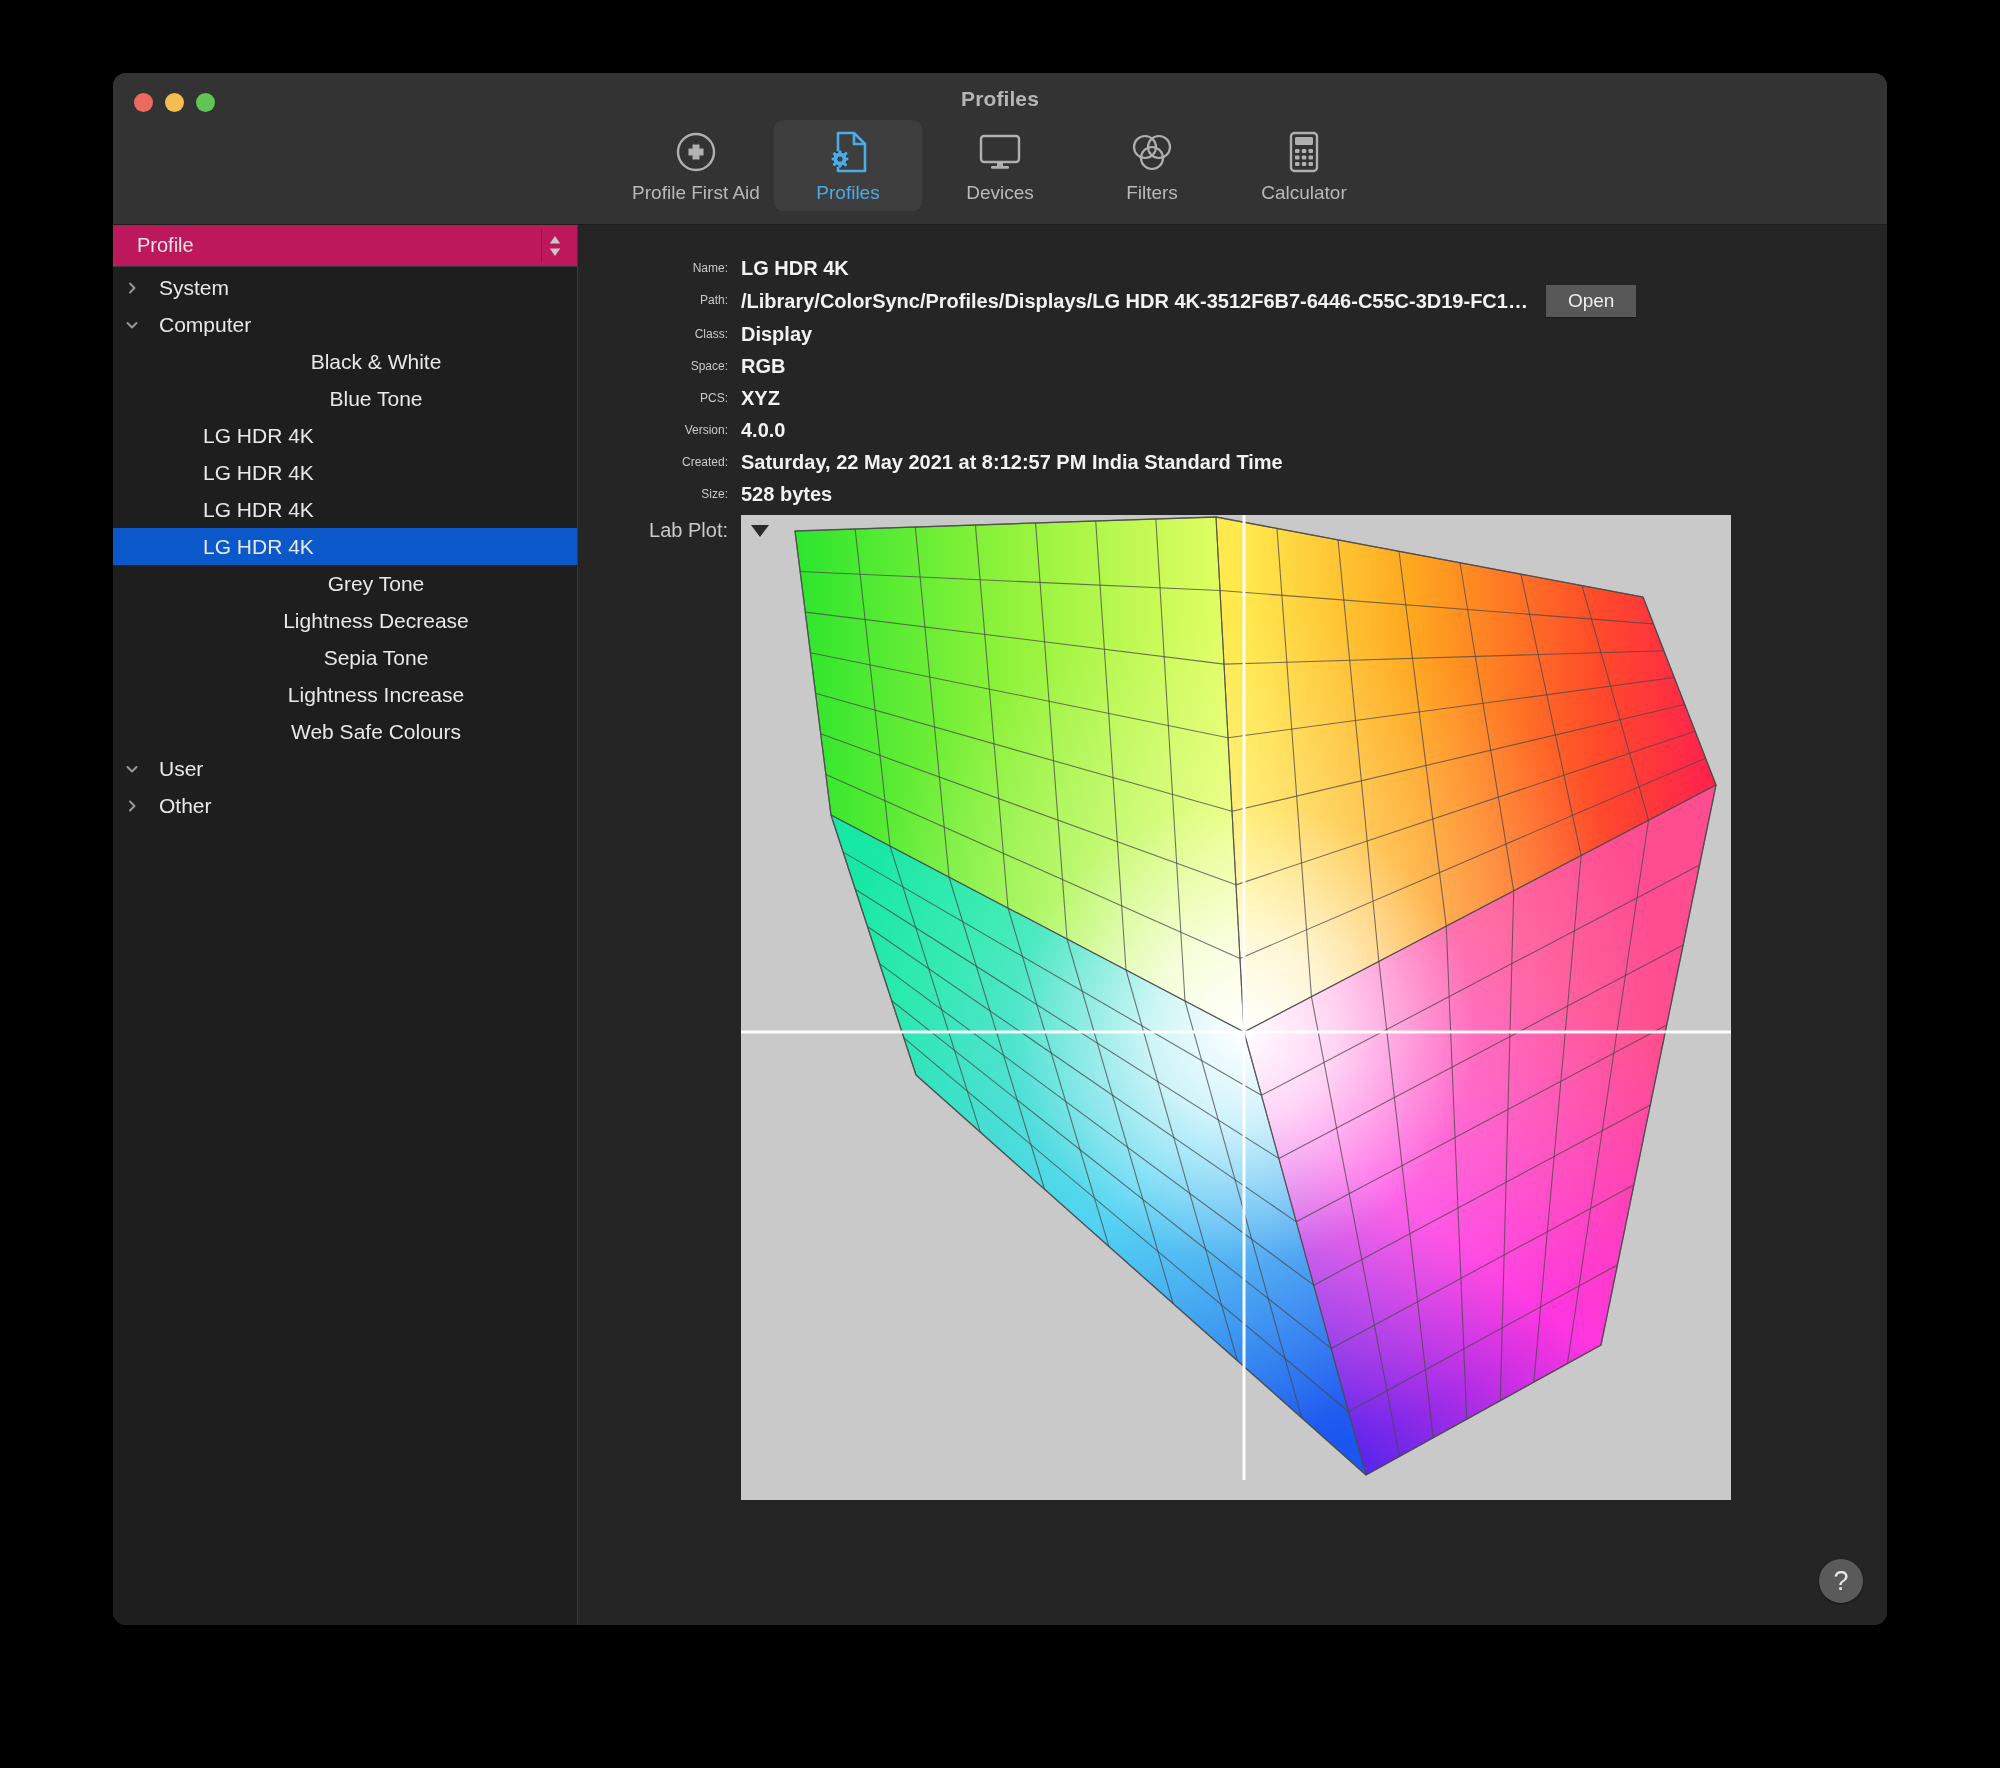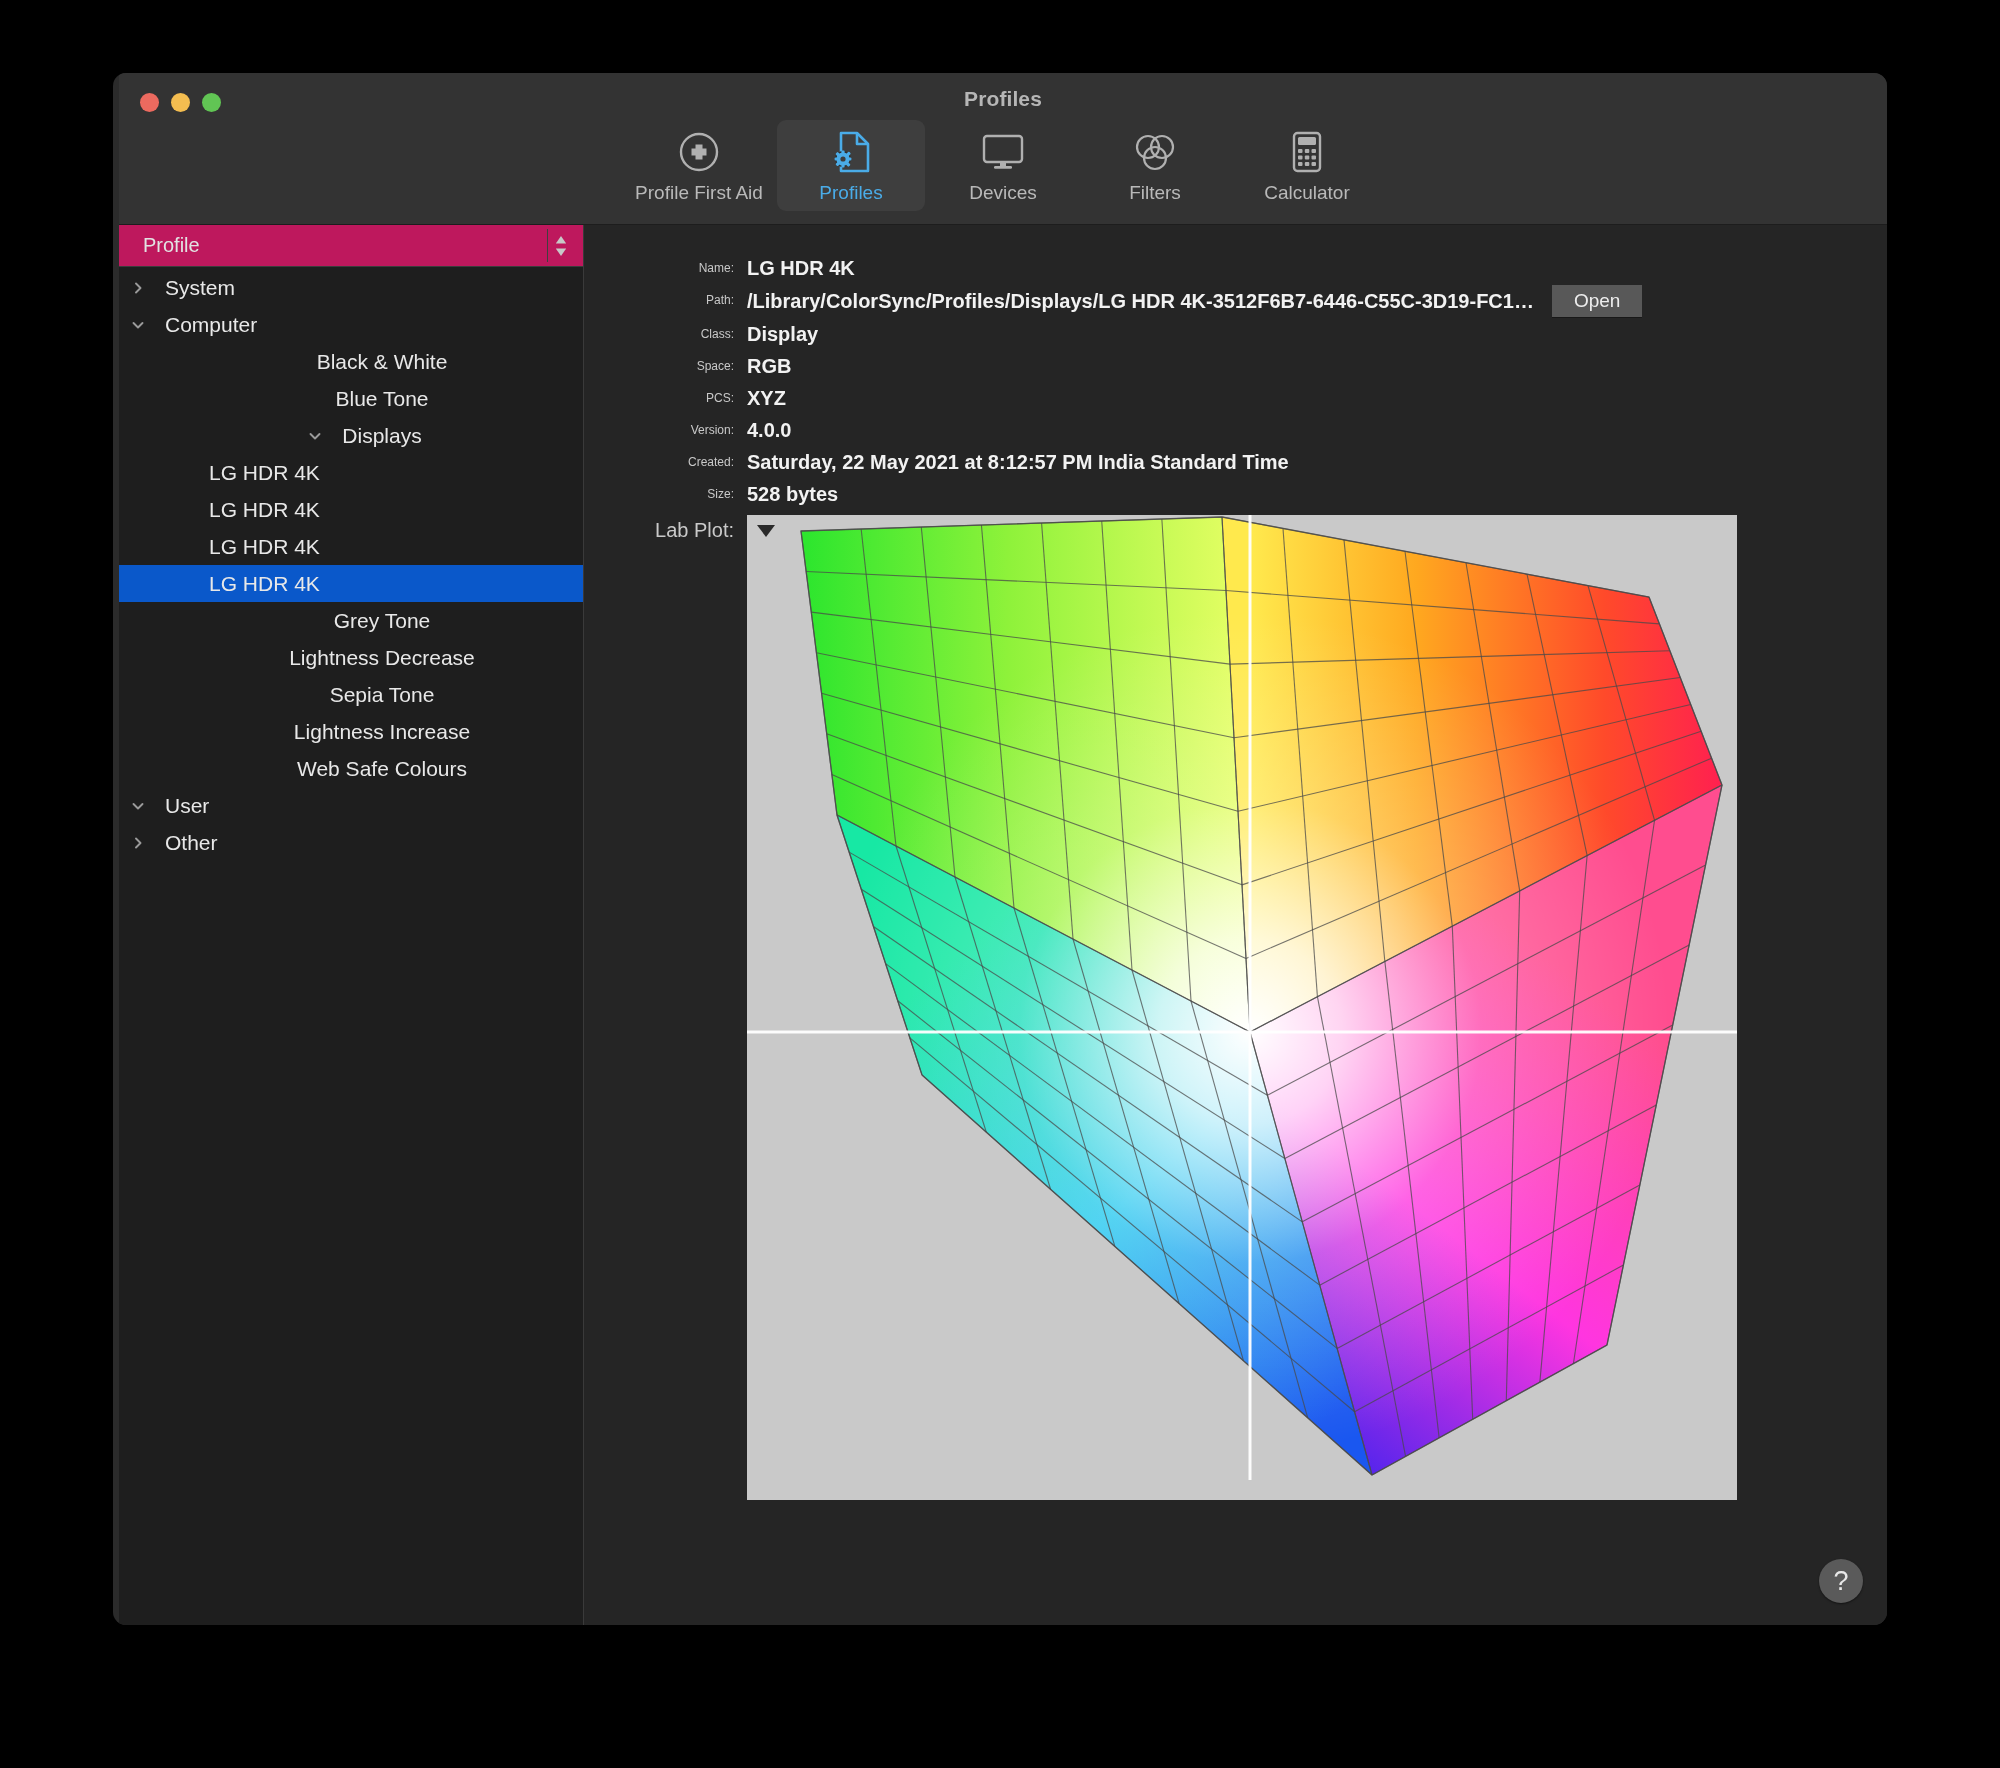--- a/index.html
+++ b/index.html
@@ -13,21 +13,20 @@
   #window {
     position: absolute;
     left: 113px; top: 73px;
     width: 1774px; height: 1552px;
     background: #2b2b2b;
     border-radius: 13px;
     box-shadow: 0 10px 40px rgba(0,0,0,0.8);
     overflow: hidden;
     display: flex;
     flex-direction: column;
-    padding-left: 6px;
   }
 
   
   #titlebar {
     position: relative;
     height: 152px;
     background: #333333;
     flex: 0 0 auto;
     border-bottom: 1px solid #1d1d1d;
   }
@@ -359,28 +358,20 @@
             </span>
             <span class="tree-label">Computer</span>
           </div>
           <div class="tree-row lvl1">
             <span class="tw-spacer"></span>
             <span class="tree-label">Black &amp; White</span>
           </div>
           <div class="tree-row lvl1">
             <span class="tw-spacer"></span>
             <span class="tree-label">Blue Tone</span>
-          </div>
-          <div class="tree-row lvl1">
-            <span class="twisty">
-              <svg width="16" height="16" viewBox="0 0 16 16">
-                <path d="M3.5 6 L8 10.5 L12.5 6" fill="none" stroke="#9a9a9a" stroke-width="1.9" stroke-linecap="round" stroke-linejoin="round"></path>
-              </svg>
-            </span>
-            <span class="tree-label">Displays</span>
           </div>
           <div class="tree-row lvl2">
             <span class="tw-spacer"></span>
             <span class="tree-label">LG HDR 4K</span>
           </div>
           <div class="tree-row lvl2">
             <span class="tw-spacer"></span>
             <span class="tree-label">LG HDR 4K</span>
           </div>
           <div class="tree-row lvl2">

